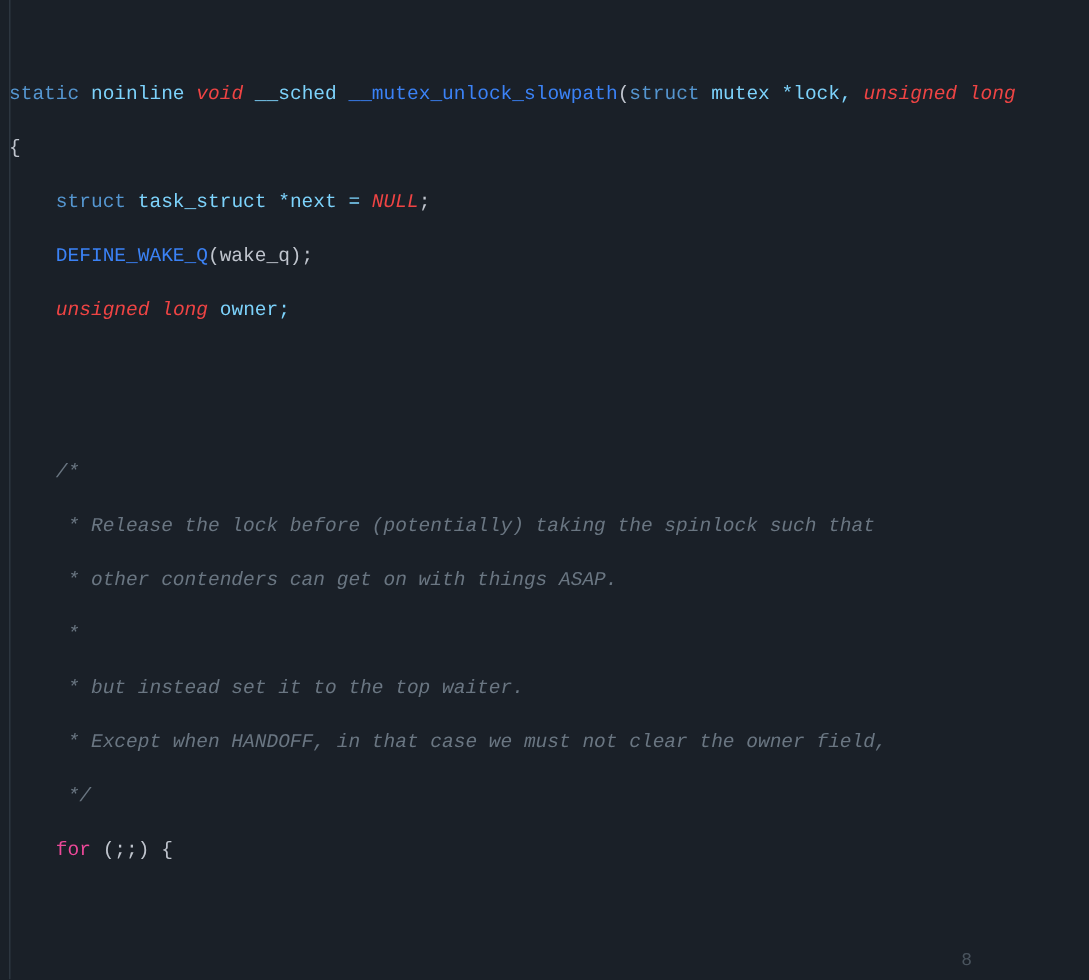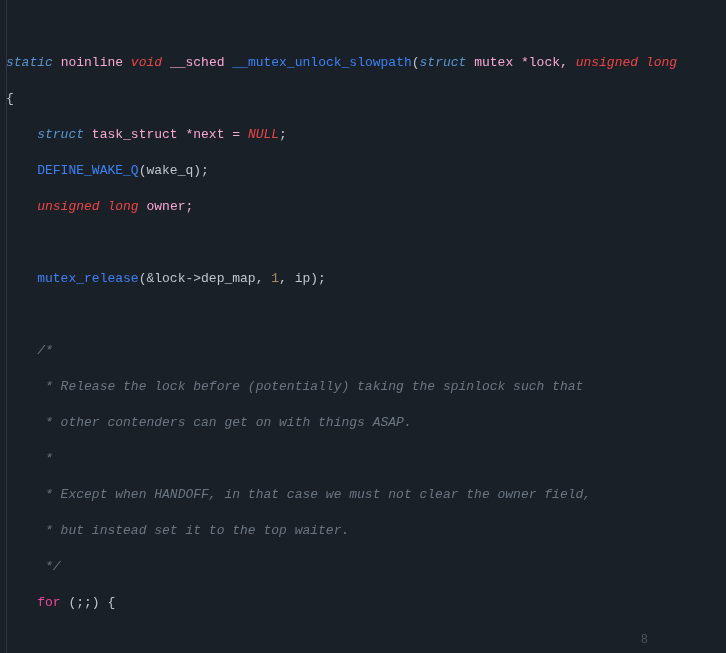--- a/index.html
+++ b/index.html
@@ -20,27 +20,27 @@
     white-space: pre;
     height: 100%;
     box-sizing: border-box;
   }
   .indent-guide {
     border-left: 1px solid #2d3640;
     position: absolute;
     top: 0;
     bottom: 0;
   }
-  .kw-blue { color: #5596d0; font-style: italic; }
+  .kw-blue { color: #5596d0; }
   .kw-purple { color: #ef4444; font-style: italic; }
   .kw-red { color: #ec4899; }
   .fn { color: #3b82f6; }
   .num { color: #b0885a; }
   .cmnt { color: #6a7682; font-style: italic; }
-  .ident { color: #f9a8d4; }
+  .ident { color: #7dd3fc; }
   .pagefoot {
     position: absolute;
     bottom: 4px;
     right: 78px;
     color: #4a545e;
     font-size: 12px;
   }
   .line { min-height: 18px; }
 </style>
 </head>
@@ -48,28 +48,27 @@
 
 <div class="editor">
   <div class="indent-guide" style="left:6px"></div>
 
 <div class="line"><span class="kw-blue">static</span> <span class="ident">noinline</span> <span class="kw-purple">void</span> <span class="ident">__sched</span> <span class="fn">__mutex_unlock_slowpath</span>(<span class="kw-blue">struct</span> <span class="ident">mutex *lock,</span> <span class="kw-purple">unsigned</span> <span class="kw-purple">long</span> </div>
 <div class="line"><span>{</span></div>
 <div class="line">    <span class="kw-blue">struct</span> <span class="ident">task_struct *next =</span> <span class="kw-purple">NULL</span><span>;</span></div>
 <div class="line">    <span class="fn">DEFINE_WAKE_Q</span><span>(wake_q);</span></div>
 <div class="line">    <span class="kw-purple">unsigned</span> <span class="kw-purple">long</span> <span class="ident">owner;</span></div>
 <div class="line"> </div>
-<div class="line">    <span class="fn">mutex_release</span><span>(&amp;lock-&gt;dep_map, </span><span class="num">1</span><span>, ip);</span></div>
 <div class="line"> </div>
 <div class="line">    <span class="cmnt">/*</span></div>
 <div class="line">    <span class="cmnt"> * Release the lock before (potentially) taking the spinlock such that</span></div>
 <div class="line">    <span class="cmnt"> * other contenders can get on with things ASAP.</span></div>
 <div class="line">    <span class="cmnt"> *</span></div>
+<div class="line">    <span class="cmnt"> * but instead set it to the top waiter.</span></div>
 <div class="line">    <span class="cmnt"> * Except when HANDOFF, in that case we must not clear the owner field,</span></div>
-<div class="line">    <span class="cmnt"> * but instead set it to the top waiter.</span></div>
 <div class="line">    <span class="cmnt"> */</span></div>
 <div class="line">    <span class="kw-red">for</span><span> (;;) {</span></div>
 
 
 
 
 
 
 
 

